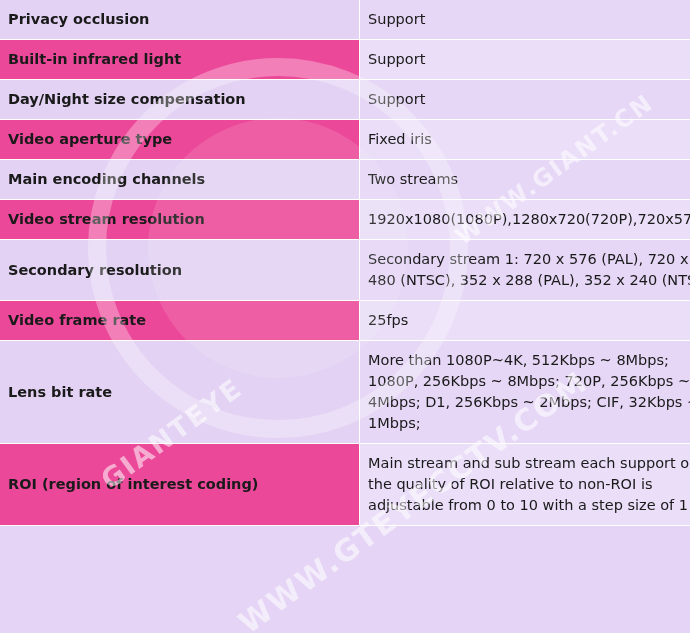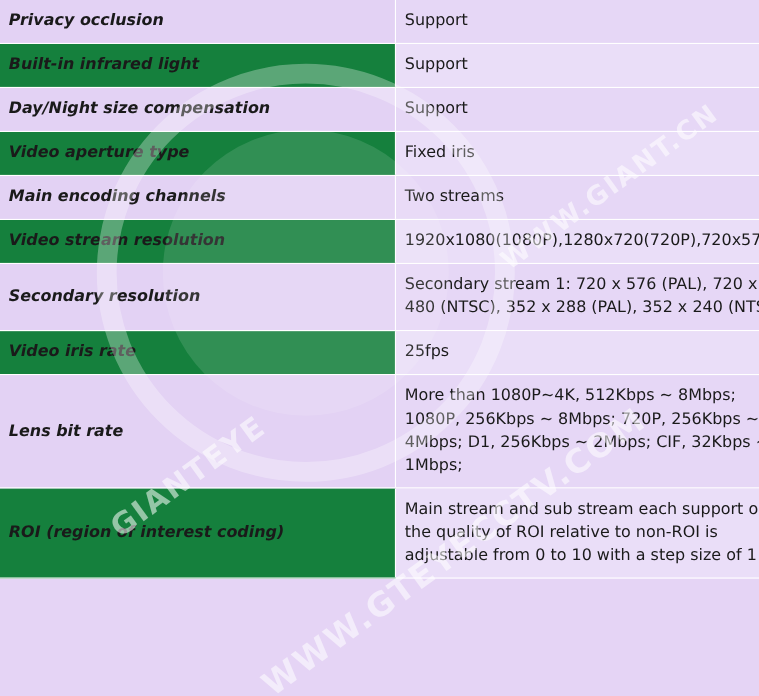--- a/index.html
+++ b/index.html
@@ -83,30 +83,29 @@
     padding: 9px 10px 9px 8px;
     border-bottom: 1px solid #ffffff;
     line-height: 1.45;
   }
   td.label {
     width: 341px;
     font-weight: bold;
     font-size: 14.5px;
     color: #1a1a1a;
     background: #e3d2f4;
-    font-style: italic;
   }
   td.value {
     width: 349px;
     font-size: 14.5px;
     color: #1a1a1a;
     background: #e6d7f6;
     border-left: 1px solid #ffffff;
   }
-  tr.alt td.label { background: #15803d; }
+  tr.alt td.label { background: #ec4899; }
   tr.alt td.value { background: #eadef8; }
 </style>
 </head>
 <body>
 
 <div class="watermark">
   <div class="wm-circle"></div>
   <div class="wm-inner"></div>
   <div class="wm-text wm-brand">GIANTEYE</div>
   <div class="wm-text wm-url">WWW.GTEYECCTV.COM</div>
@@ -137,21 +136,21 @@
     </tr>
     <tr class="alt">
       <td class="label">Video stream resolution</td>
       <td class="value">1920x1080(1080P),1280x720(720P),720x576(PAL)</td>
     </tr>
     <tr>
       <td class="label">Secondary resolution</td>
       <td class="value">Secondary stream 1: 720 x 576 (PAL), 720 x 480 (NTSC), 352 x 288 (PAL), 352 x 240 (NTSC)</td>
     </tr>
     <tr class="alt">
-      <td class="label">Video iris rate</td>
+      <td class="label">Video frame rate</td>
       <td class="value">25fps</td>
     </tr>
     <tr>
       <td class="label">Lens bit rate</td>
       <td class="value">More than 1080P~4K, 512Kbps ~ 8Mbps; 1080P, 256Kbps ~ 8Mbps; 720P, 256Kbps ~ 4Mbps; D1, 256Kbps ~ 2Mbps; CIF, 32Kbps ~ 1Mbps;</td>
     </tr>
     <tr class="alt">
       <td class="label">ROI (region of interest coding)</td>
       <td class="value">Main stream and sub stream each support one, the quality of ROI relative to non-ROI is adjustable from 0 to 10 with a step size of 1</td>
     </tr>

